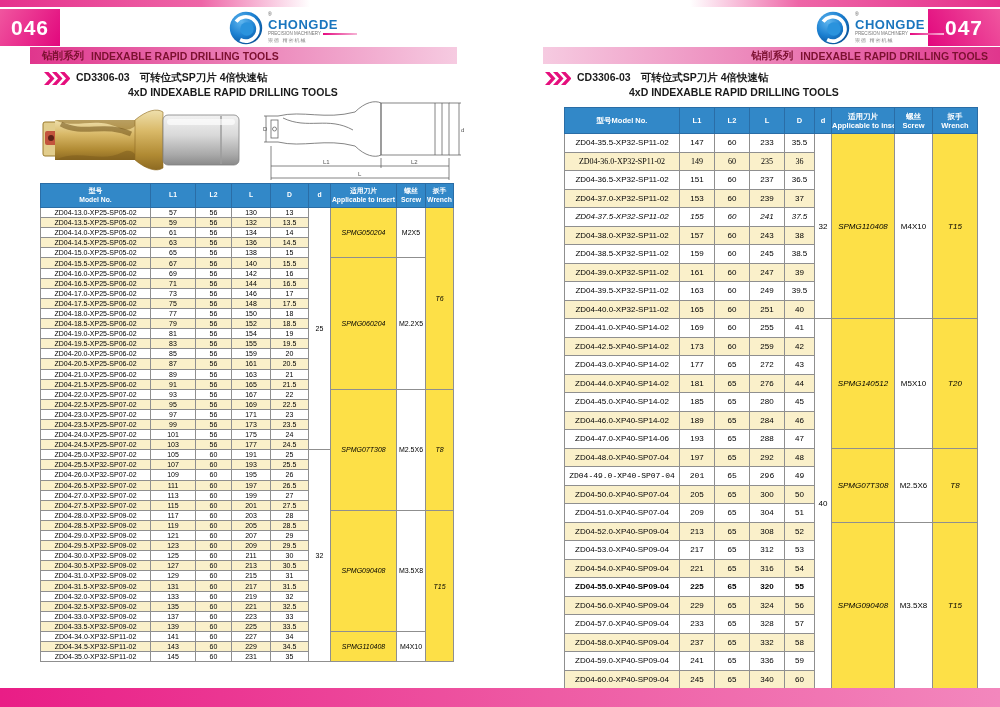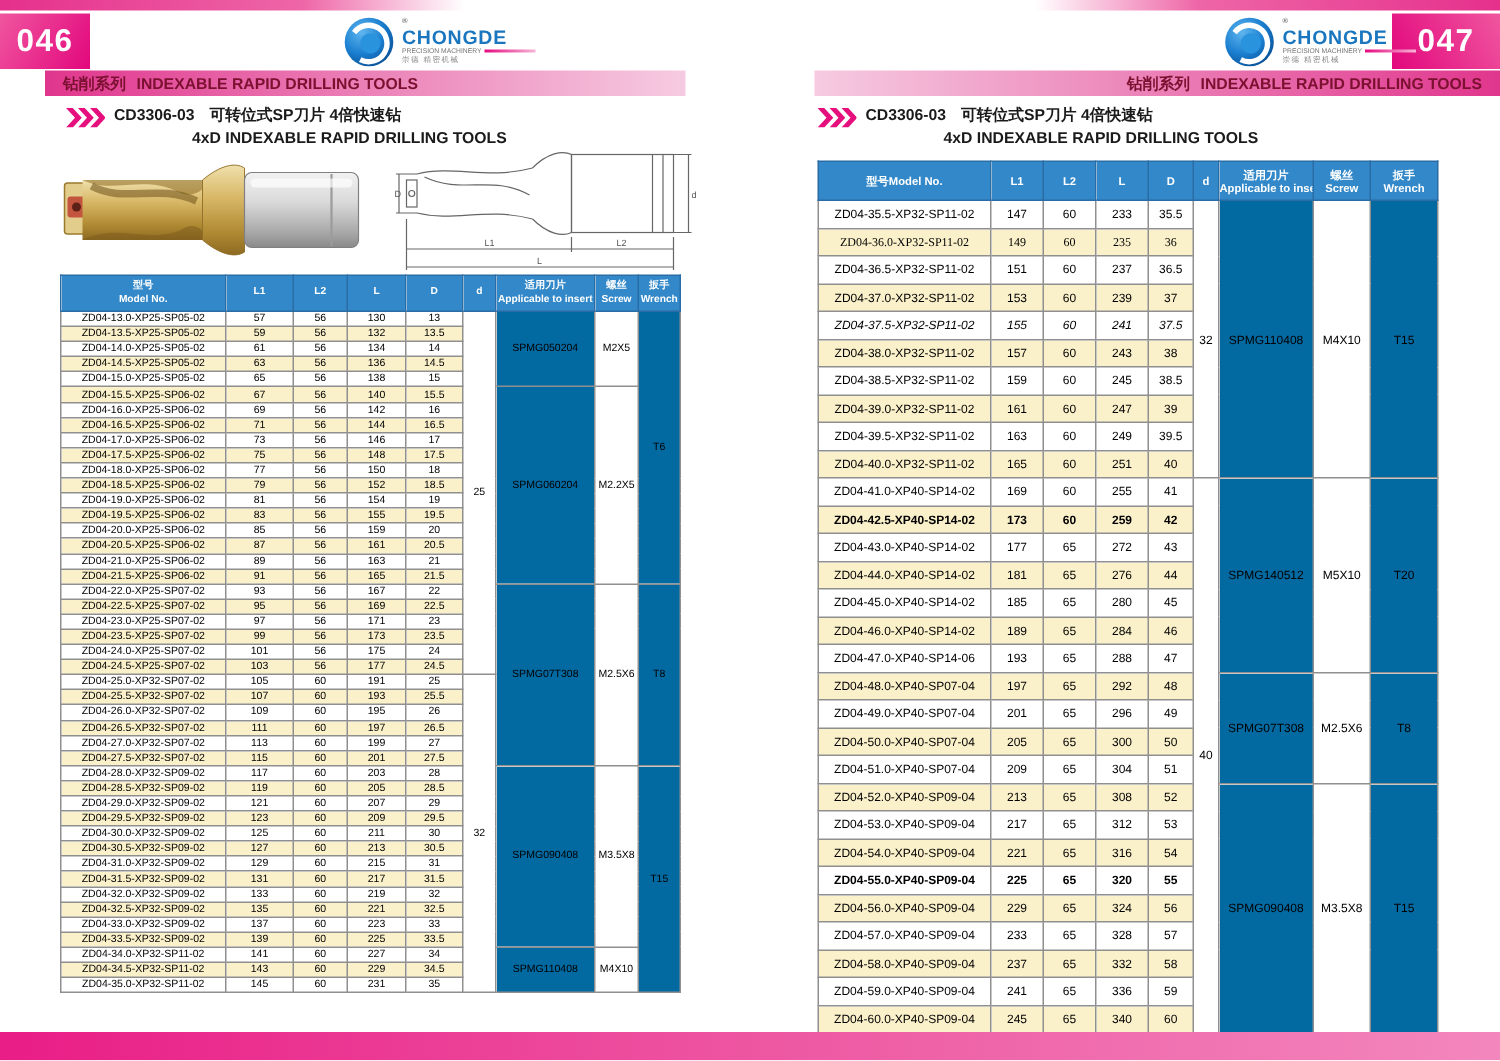--- a/index.html
+++ b/index.html
@@ -45,21 +45,21 @@
 
   
   .cat-table{border-collapse:collapse;table-layout:fixed;background:#fff;}
   .cat-table th,.cat-table td{border:1px solid #8f8f8f;padding:0;text-align:center;vertical-align:middle;
     overflow:hidden;white-space:nowrap;}
   .cat-table{border:1px solid #333;}
   .cat-table th{background:#3288c8;color:#fff;font-weight:bold;border-color:#2a6da6;line-height:1.2;}
   .t-left{font-size:7px;} .t-left th{font-size:6.8px;}
   .t-right{font-size:8px;} .t-right th{font-size:7.5px;}
   tr.stripe td{background:#faf0ca;}
-  .cat-table td.mc{background:#0369a1;}      
+  .cat-table td.mc{background:#fde047;font-style:italic;}      
   .cat-table td.mwht{background:#fff;}       
   .hdr2{display:block;}
 
   
   .bottombar{left:0;bottom:0;width:1000px;height:19px;background:linear-gradient(to right,#e91d86,#ee5ba4 55%,#f387bd);}
 
   .dimlbl{font-size:6px;fill:#555;}
 </style>
 </head>
 <body>
@@ -587,21 +587,21 @@
             <td>ZD04-35.0-XP32-SP11-02</td>
             <td>145</td>
             <td>60</td>
             <td>231</td>
             <td>35</td>
           </tr>
         </tbody>
       </table>
     </div>
 
-  <div class="abs" style="left:545px;top:107px;" id="tableR">
+  <div class="abs" style="left:564px;top:107px;" id="tableR">
       <table class="cat-table t-right" style="width: 413px;">
         <colgroup>
           <col style="width: 115px;">
           <col style="width: 35px;">
           <col style="width: 35px;">
           <col style="width: 35px;">
           <col style="width: 30px;">
           <col style="width: 17px;">
           <col style="width: 63px;">
           <col style="width: 38px;">
@@ -708,21 +708,21 @@
             <td>ZD04-41.0-XP40-SP14-02</td>
             <td>169</td>
             <td>60</td>
             <td>255</td>
             <td>41</td>
             <td class="mwht" rowspan="20">40</td>
             <td class="mc" rowspan="7">SPMG140512</td>
             <td class="mwht" rowspan="7">M5X10</td>
             <td class="mc" rowspan="7">T20</td>
           </tr>
-          <tr class="stripe" style="height: 18.5px; font-weight: bold;">
+          <tr class="stripe" style="height: 18.5px;">
             <td>ZD04-42.5-XP40-SP14-02</td>
             <td>173</td>
             <td>60</td>
             <td>259</td>
             <td>42</td>
           </tr>
           <tr style="height: 18.5px;">
             <td>ZD04-43.0-XP40-SP14-02</td>
             <td>177</td>
             <td>65</td>
@@ -760,21 +760,21 @@
           <tr class="stripe" style="height: 18.5px;">
             <td>ZD04-48.0-XP40-SP07-04</td>
             <td>197</td>
             <td>65</td>
             <td>292</td>
             <td>48</td>
             <td class="mc" rowspan="4">SPMG07T308</td>
             <td class="mwht" rowspan="4">M2.5X6</td>
             <td class="mc" rowspan="4">T8</td>
           </tr>
-          <tr style="height: 18.5px;">
+          <tr style="height: 18.5px; font-family: Liberation Mono, monospace;">
             <td>ZD04-49.0-XP40-SP07-04</td>
             <td>201</td>
             <td>65</td>
             <td>296</td>
             <td>49</td>
           </tr>
           <tr class="stripe" style="height: 18.5px;">
             <td>ZD04-50.0-XP40-SP07-04</td>
             <td>205</td>
             <td>65</td>

